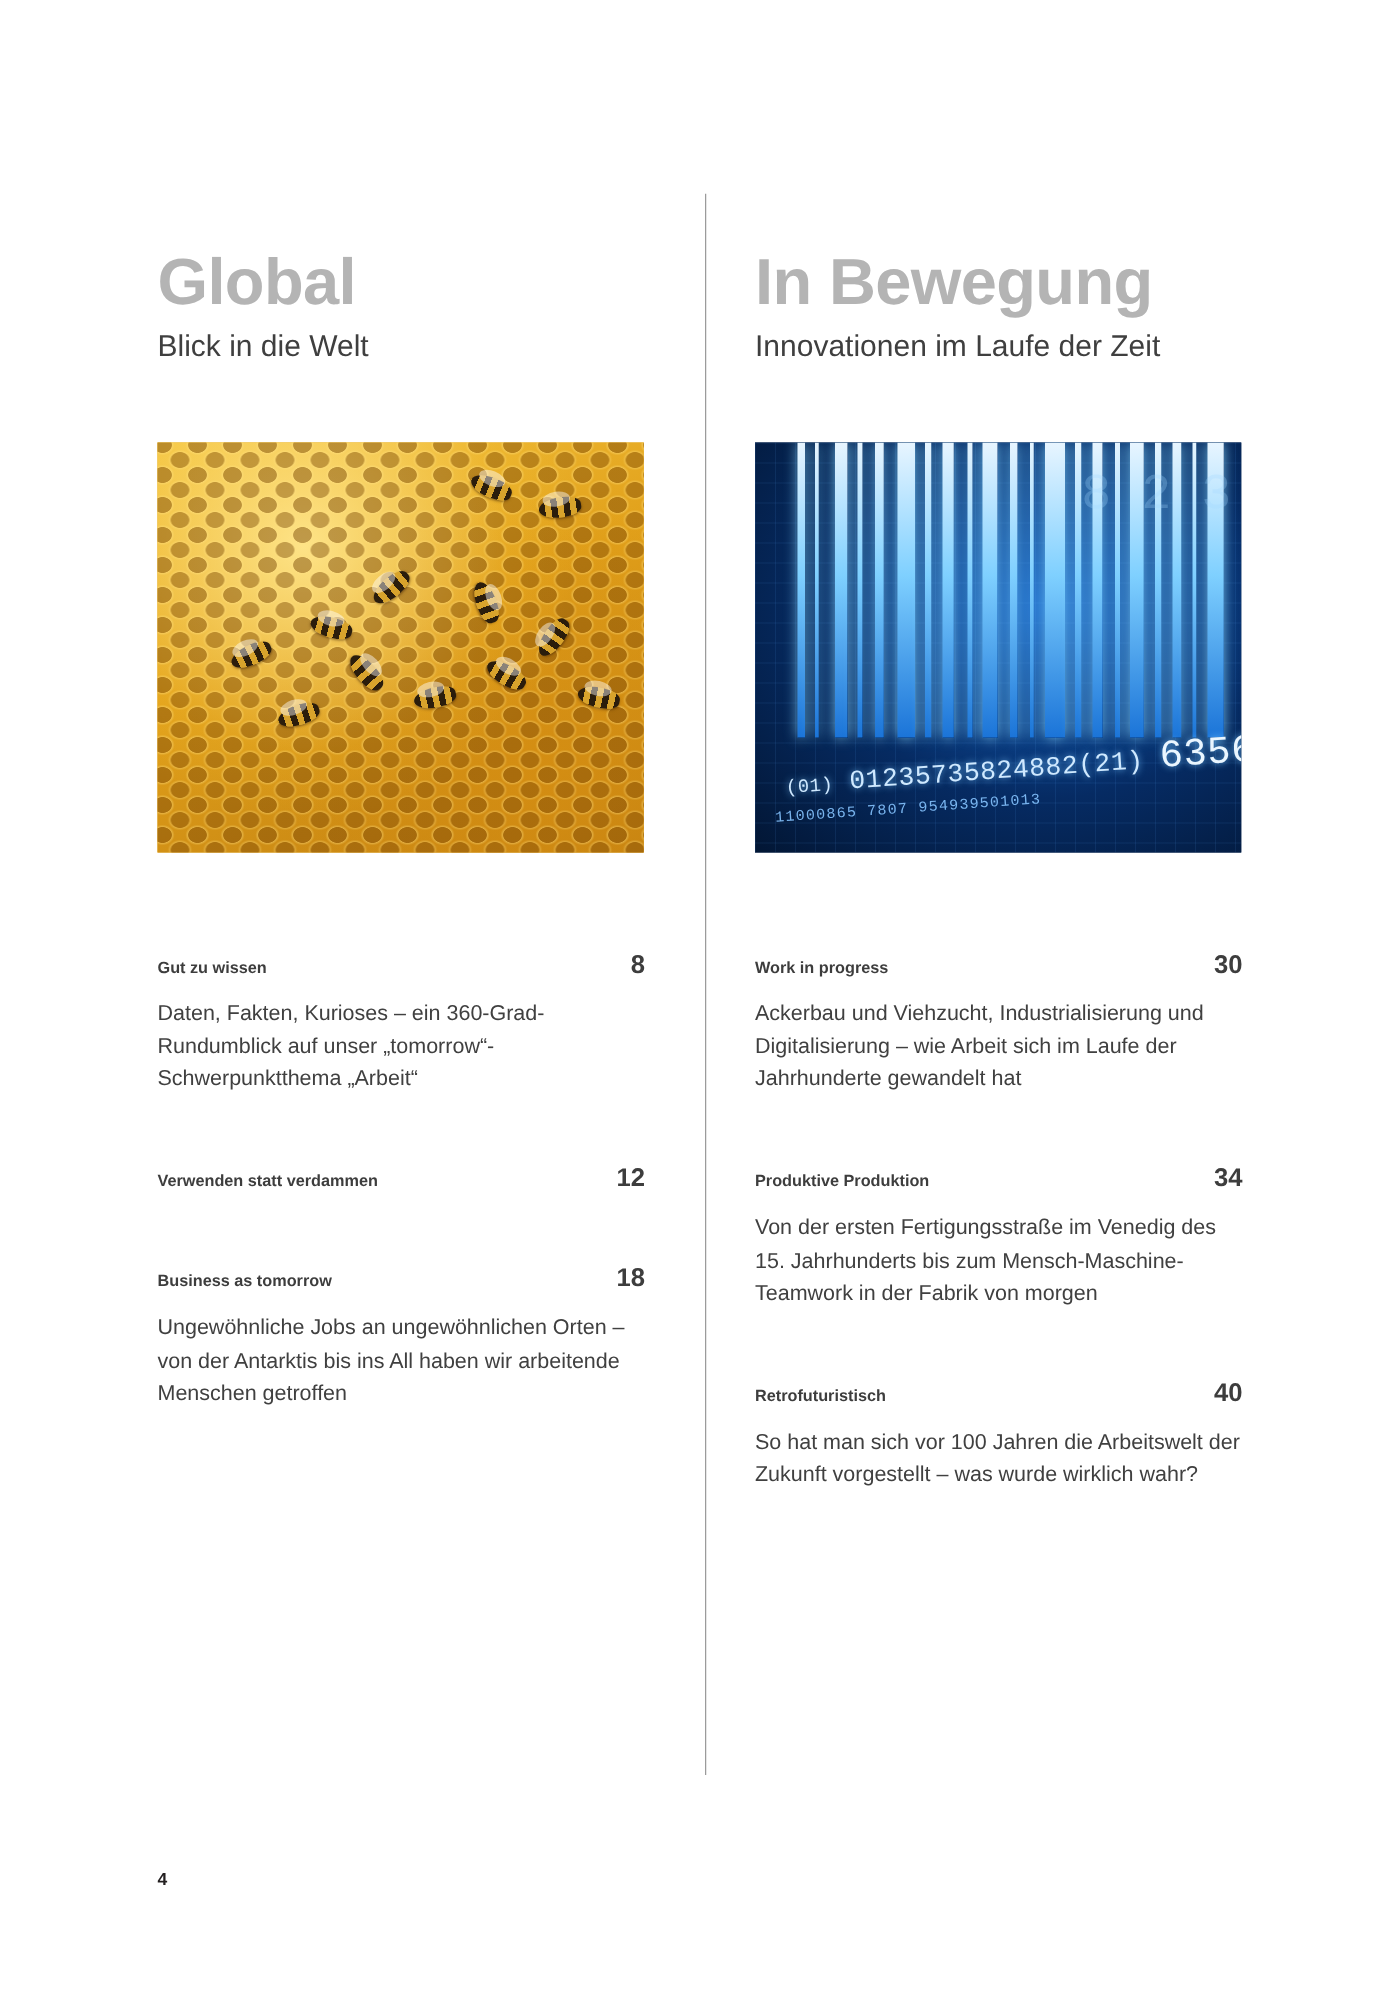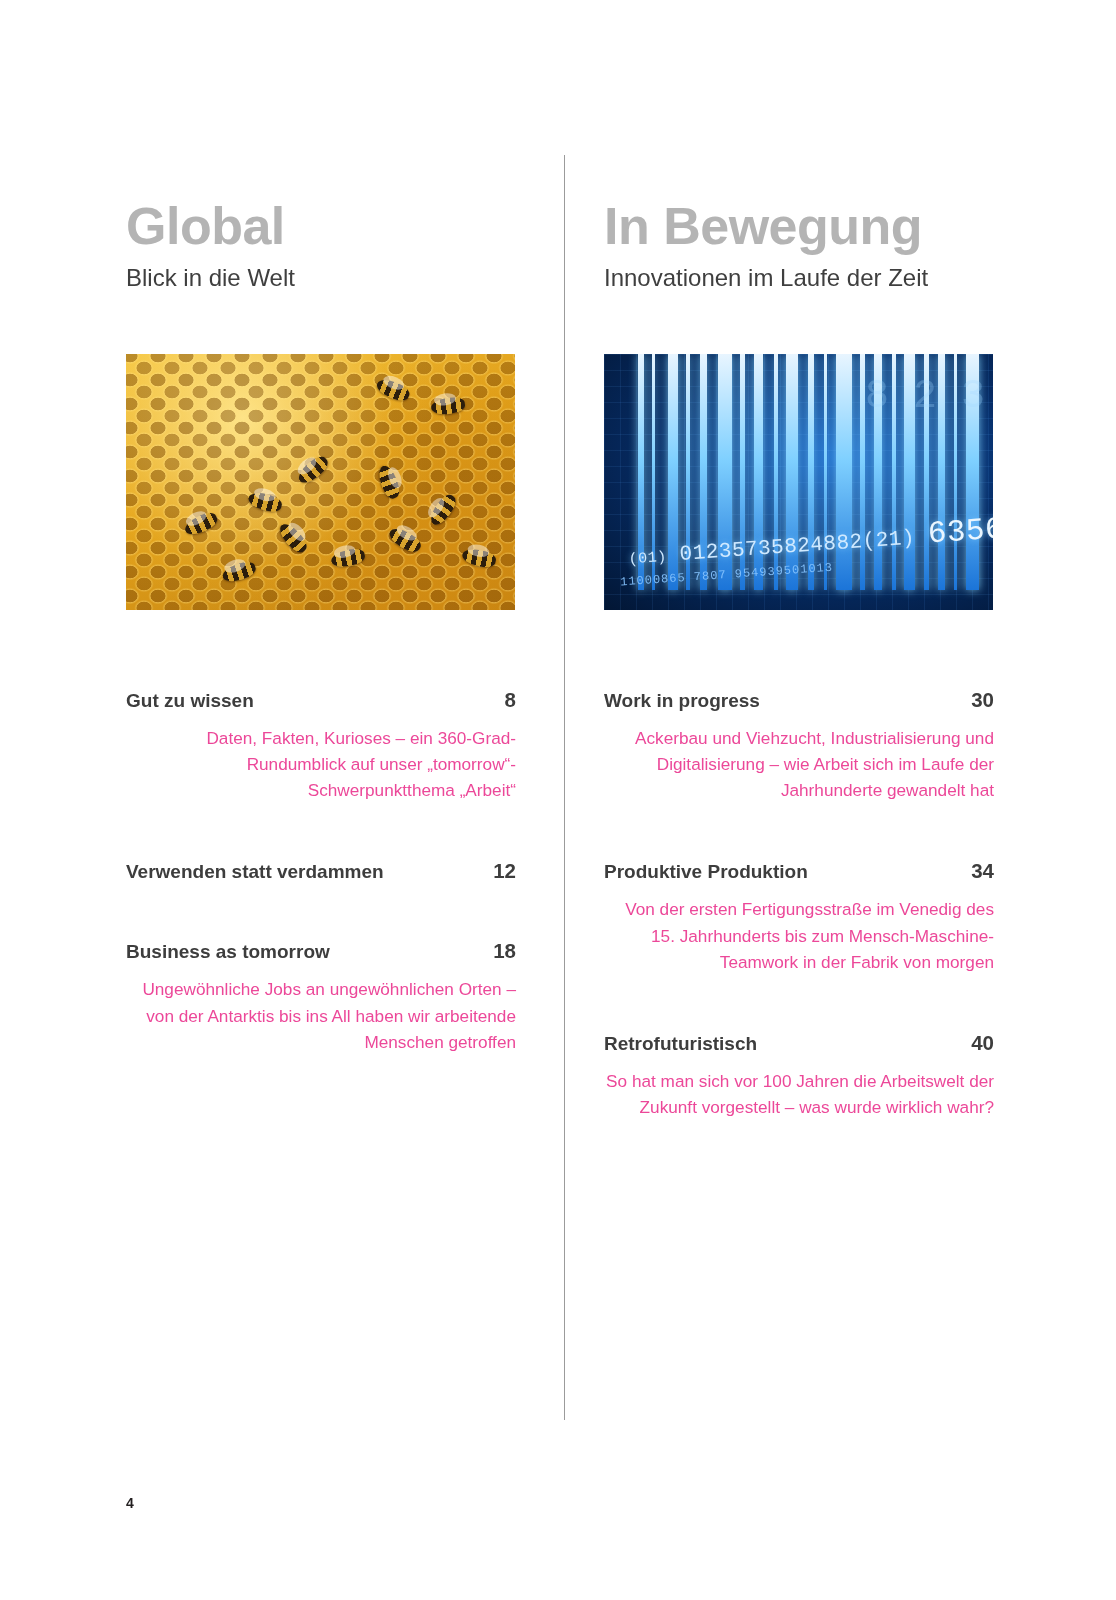--- a/index.html
+++ b/index.html
@@ -57,21 +57,21 @@
 
   .section-sub {
     font-size: 24px;
     color: #3f3f3f;
     margin: 0 0 62px 0;
     font-weight: normal;
   }
 
   .thumb {
     width: 389px;
-    height: 256px;
+    height: 328px;
     margin-bottom: 78px;
     position: relative;
     overflow: hidden;
   }
 
   
   .honey {
     background: #e2a519;
     background-image:
       radial-gradient(circle at 30% 25%, rgba(255,230,140,0.95) 0%, rgba(255,205,60,0.15) 45%, rgba(0,0,0,0) 60%),
@@ -180,35 +180,34 @@
   .entry { margin-bottom: 56px; }
   .entry:last-child { margin-bottom: 0; }
 
   .entry-head {
     display: flex;
     align-items: baseline;
     justify-content: space-between;
     margin-bottom: 13px;
   }
   .entry-title {
-    font-size: 19px;
+    font-size: 13px;
     font-weight: bold;
     color: #3d3d3d;
   }
   .entry-page {
     font-size: 20.5px;
     font-weight: bold;
     color: #3d3d3d;
     padding-left: 14px;
   }
   .entry-desc {
     font-size: 17.2px;
     line-height: 1.52;
-    color: #ec4899;
-    text-align: right;
+    color: #404040;
   }
   .entry-desc sub {
     font-size: 12px;
     vertical-align: baseline;
     position: relative;
     top: 3px;
   }
 
   .folio {
     position: absolute;

